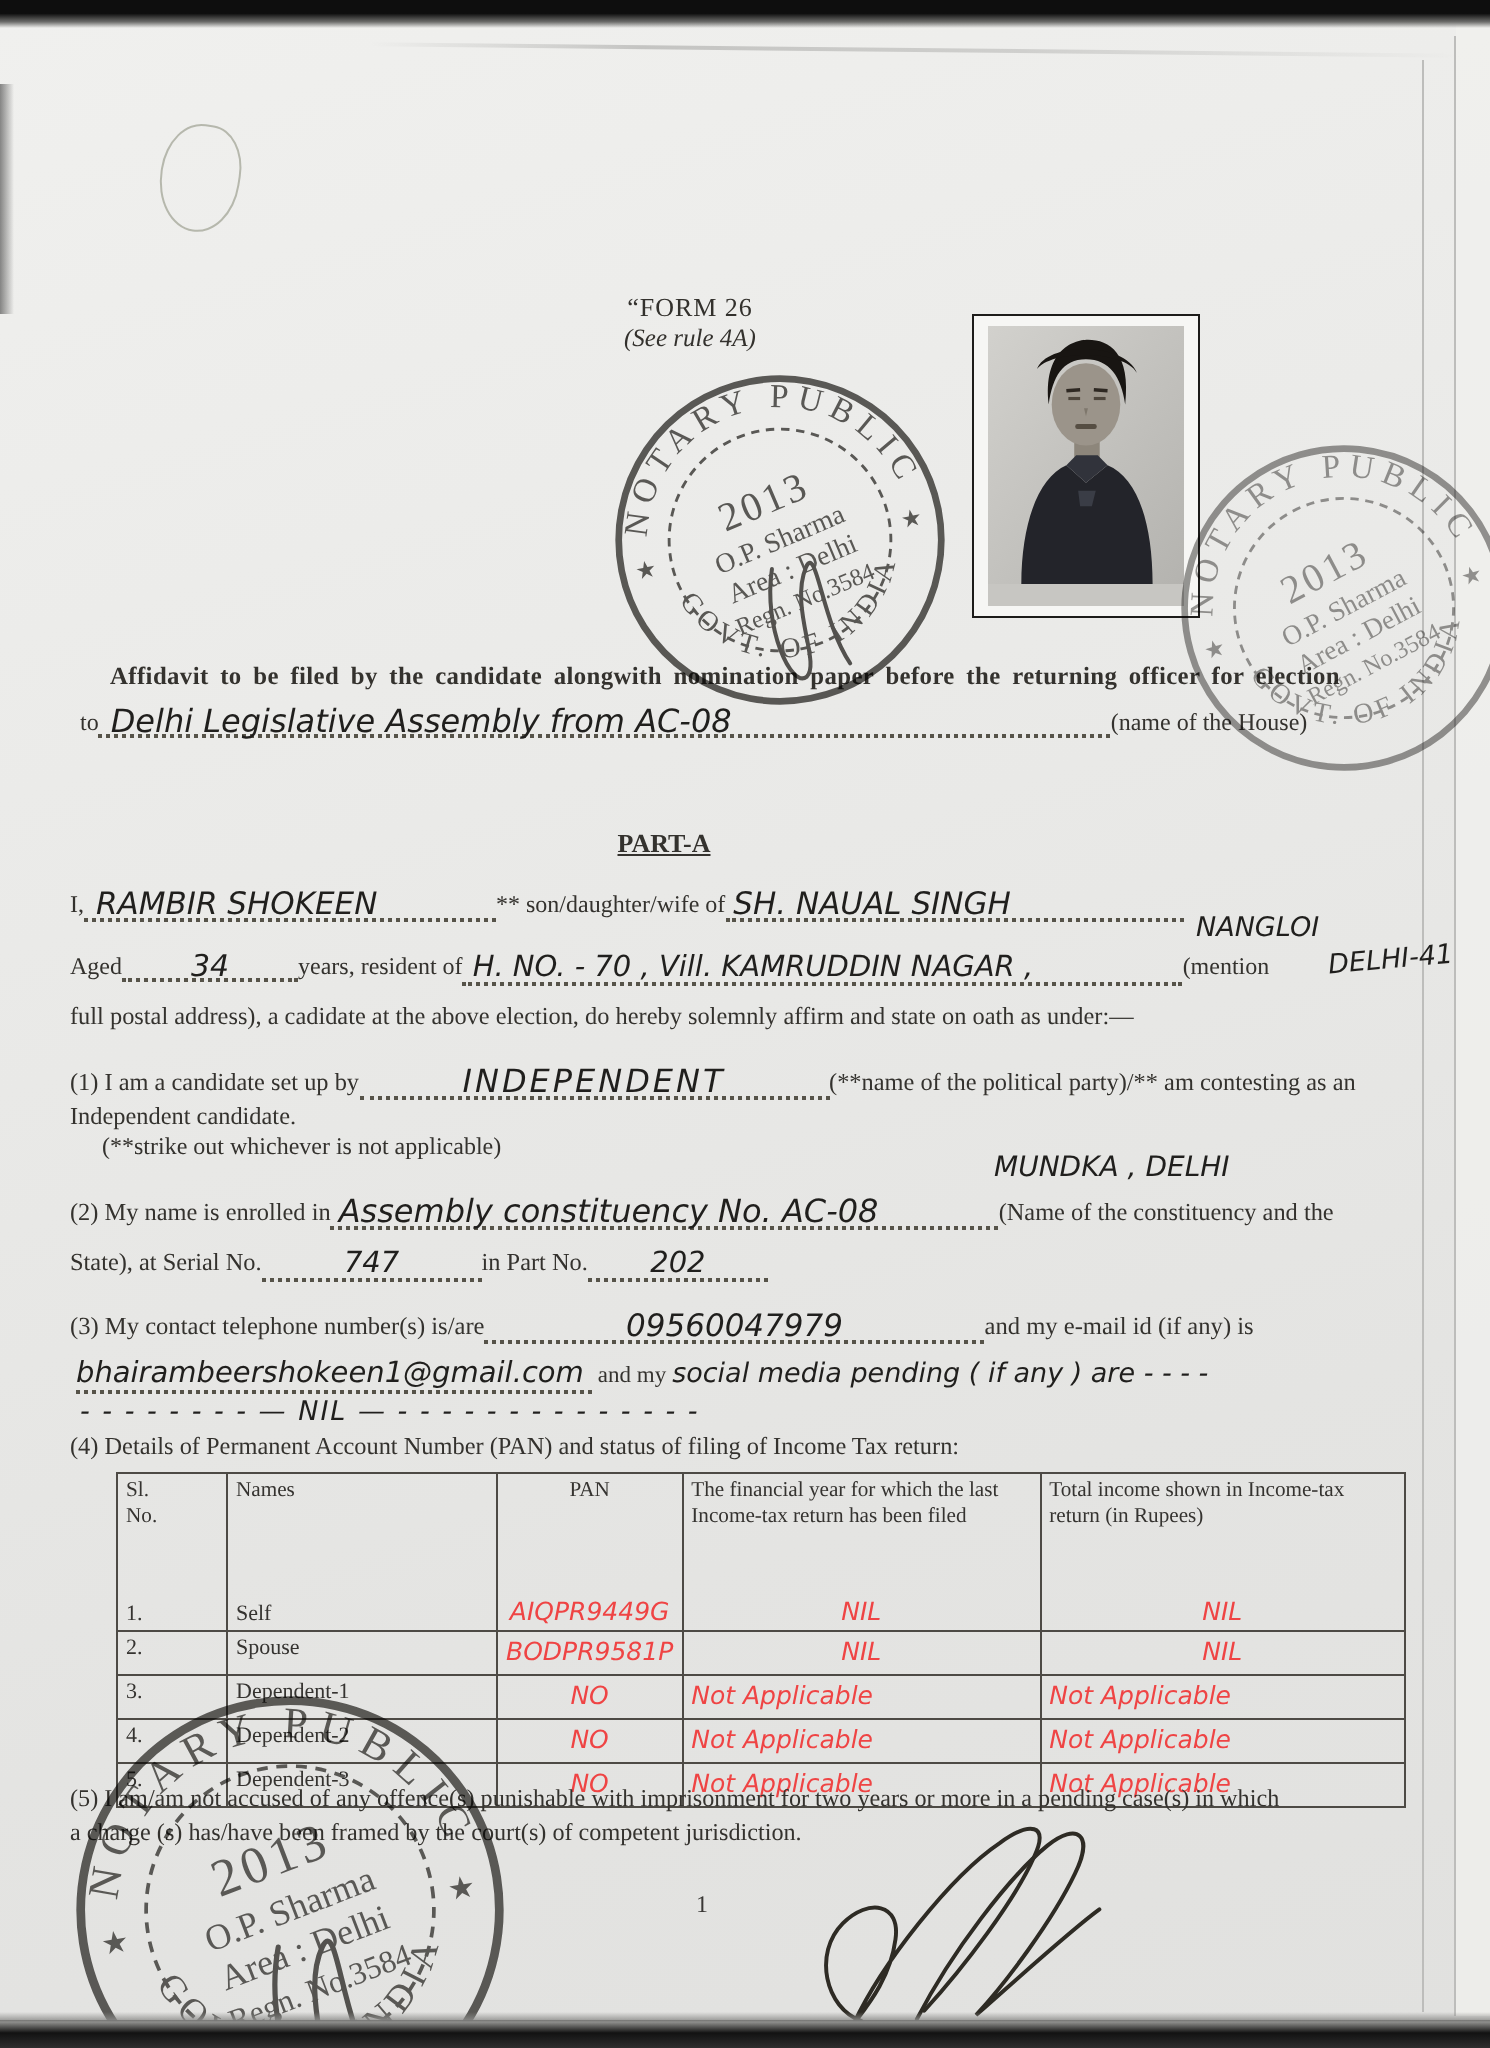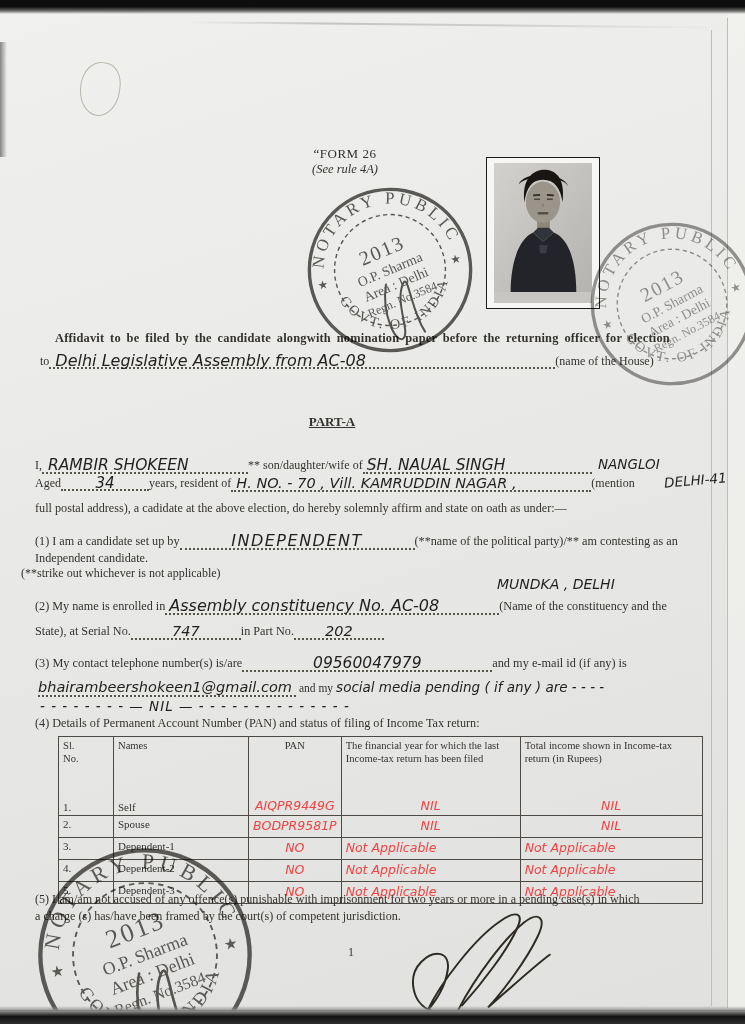--- a/index.html
+++ b/index.html
@@ -182,37 +182,37 @@
 
   <div class="line b" style="left:55px; top:331px; font-size:12.4px; word-spacing:2.5px; letter-spacing:.2px;">Affidavit to be filed by the candidate alongwith nomination paper before the returning officer for election</div>
 
   <div class="line" style="left:40px; top:352px;">
     <span class="print">to</span><span class="fill" style="width:500px; text-align:left; padding-left:6px;"><span class="hw" style="font-size:16px;">Delhi Legislative Assembly from AC-08</span></span><span class="print">(name of the House)</span>
   </div>
 
 
   <div class="line b" style="left:0; top:414px; width:664px; text-align:center; font-size:13px; text-decoration:underline;">PART-A</div>
 
-  <div class="line" style="left:35px; top:457px;">
+  <div class="line" style="left:35px; top:444px;">
     <span class="print">I,</span><span class="fill" style="width:200px; text-align:left; padding-left:6px;"><span class="hw" style="font-size:15.5px;">RAMBIR SHOKEEN</span></span><span class="print">** son/daughter/wife of</span><span class="fill" style="width:225px; text-align:left; padding-left:4px;"><span class="hw" style="font-size:15.5px;">SH. NAUAL SINGH</span></span>
   </div>
   <div class="line hw" style="left:598px; top:456px; font-size:13.5px;">NANGLOI</div>
 
   <div class="line" style="left:35px; top:475px;">
     <span class="print">Aged</span><span class="fill" style="width:88px;"><span class="hw" style="font-size:15px;">34</span></span><span class="print">years, resident of</span><span class="fill" style="width:355px; text-align:left; padding-left:5px;"><span class="hw" style="font-size:14.5px;">H. NO. - 70 , Vill. KAMRUDDIN NAGAR ,</span></span><span class="print">(mention</span>
   </div>
   <div class="line hw" style="left:664px; top:472px; font-size:13.5px; transform:rotate(-5deg);">DELHI-41</div>
 
   <div class="line" style="left:35px; top:501px; font-size:12.2px;">full postal address), a cadidate at the above election, do hereby solemnly affirm and state on oath as under:—</div>
 
   <div class="line" style="left:35px; top:532px; font-size:12.2px;">
     <span class="print">(1) I am a candidate set up by</span><span class="fill" style="width:235px;"><span class="hw" style="font-size:16px; letter-spacing:1.5px;">INDEPENDENT</span></span><span class="print">(**name of the political party)/** am contesting as an</span>
   </div>
   <div class="line" style="left:35px; top:551px; font-size:12.2px;">Independent candidate.</div>
-  <div class="line" style="left:21px; top:566px; font-size:12px;">(**strike out whichever is not applicable)</div>
+  <div class="line" style="left:51px; top:566px; font-size:12px;">(**strike out whichever is not applicable)</div>
 
   <div class="line hw" style="left:497px; top:576px; font-size:14px;">MUNDKA , DELHI</div>
   <div class="line" style="left:35px; top:597px; font-size:12.2px;">
     <span class="print">(2) My name is enrolled in</span><span class="fill" style="width:330px; text-align:left; padding-left:4px;"><span class="hw" style="font-size:16px;">Assembly constituency No. AC-08</span></span><span class="print">(Name of the constituency and the</span>
   </div>
   <div class="line" style="left:35px; top:624px; font-size:12.2px;">
     <span class="print">State), at Serial No.</span><span class="fill" style="width:110px;"><span class="hw" style="font-size:14.5px;">747</span></span><span class="print">in Part No.</span><span class="fill" style="width:90px;"><span class="hw" style="font-size:14.5px;">202</span></span>
   </div>
 
   <div class="line" style="left:35px; top:655px; font-size:12.3px;">

